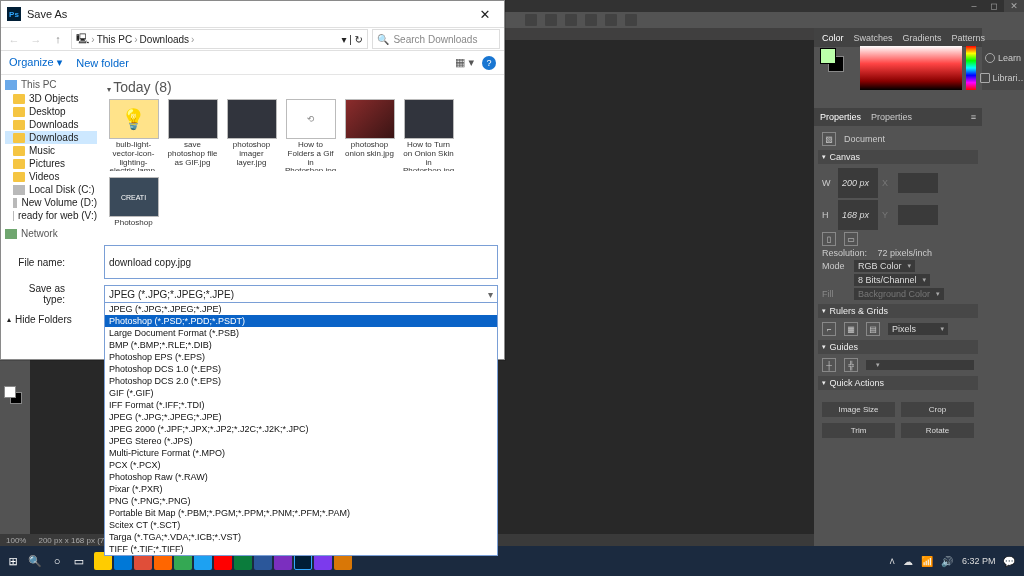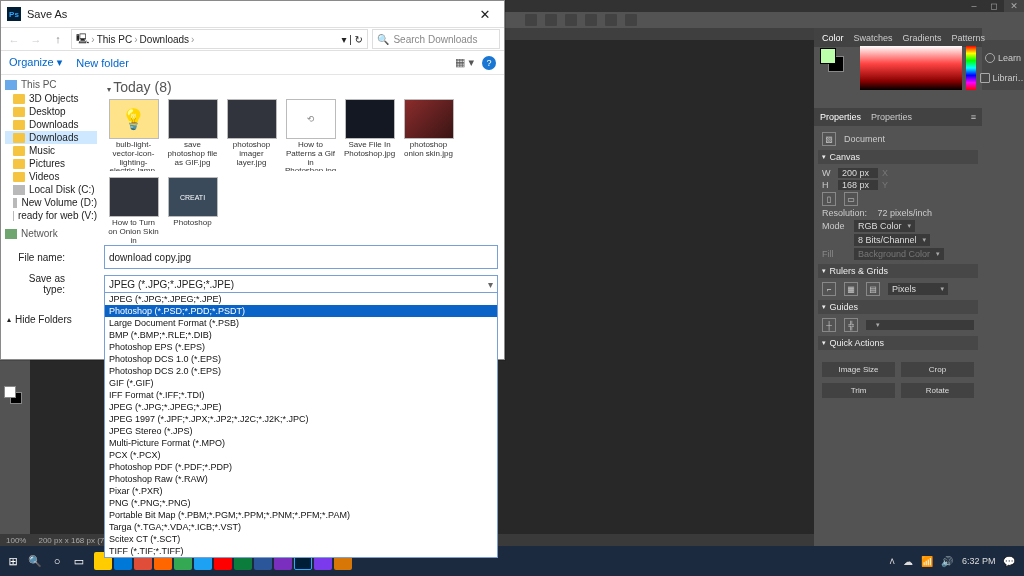--- a/index.html
+++ b/index.html
@@ -42,21 +42,21 @@
   .bg { width:16px;height:16px;background:#000; border:1px solid #888; position:absolute; margin-left:8px; margin-top:8px; }
   .color-field { flex:1; height:44px; margin-left:10px; background:linear-gradient(to bottom,#fff 0%, #f44 40%, #800 80%, #000 100%); position:relative; }
   .hue-bar { width:10px; height:44px; background:linear-gradient(to bottom, #f00,#ff0,#0f0,#0ff,#00f,#f0f,#f00); margin-left:4px; }
 
   .props-head { position:absolute; top:80px; left:0; right:42px; height:18px; background:#424242; display:flex; align-items:center; padding:0 6px; gap:10px; }
   .props-body { position:absolute; top:98px; left:0; right:42px; bottom:0; background:#535353; padding:4px 8px; overflow:hidden; }
   .section-head { background:#474747; color:#eee; font-size:9px; padding:2px 4px; margin:4px -4px; display:flex; align-items:center; gap:4px; }
   .section-head::before { content:"▾"; font-size:7px; }
   .field { display:flex; align-items:center; gap:4px; margin:2px 0; }
   .field label { width:12px; color:#ccc; }
-  .field .val { background:#3a3a3a; color:#ddd; padding:0 4px; font-size:9px; min-width:40px; }
+  .field .val { background:#3a3a3a; color:#ddd; padding:10px 4px; font-size:9px; min-width:40px;font-style:italic; }
   .field .dim { color:#777; }
   .dropdown { background:#3a3a3a; color:#ddd; padding:1px 4px; font-size:9px; min-width:60px; display:inline-flex; align-items:center; justify-content:space-between; }
   .dropdown::after { content:"▾"; font-size:7px; color:#aaa; margin-left:6px; }
   .icon-sq { width:14px;height:14px; border:1px solid #888; display:inline-flex; align-items:center; justify-content:center; margin-right:4px; font-size:8px; color:#ccc; }
   .qa-btns { display:flex; flex-wrap:wrap; gap:6px; margin-top:12px; }
   .qa-btn { background:#424242; color:#ddd; font-size:8px; padding:3px 0; text-align:center; flex:1 1 40%; }
 
   
   .status { position:absolute; bottom:30px; left:0; right:210px; height:12px; background:#3a3a3a; color:#aaa; font-size:8px; display:flex; align-items:center; padding:0 6px; gap:12px; }
 
@@ -104,21 +104,21 @@
   .thumb.bulb { background:#ffe38a; color:#c79300; font-size:20px; }
   .thumb.dark { background:#31343d; }
   .thumb.dark2 { background:#141822; }
   .thumb.white { background:#fff; }
   .thumb.red { background:linear-gradient(135deg,#8b2c2c,#3a1414); }
   .file .fname { line-height:1.1; word-break:break-word; max-height:30px; overflow:hidden; }
 
   
   .form-row { display:flex; align-items:center; padding:2px 6px; font-size:10px;gap:35px; }
   .form-row label { width:62px; text-align:right; padding-right:4px; }
-  .form-row .inp { flex:1; border:1px solid #7a9fd6; height:24px; padding:0 4px; background:#fff; display:flex; align-items:center; }
+  .form-row .inp { flex:1; border:1px solid #7a9fd6; height:34px; padding:0 4px; background:#fff; display:flex; align-items:center; }
 
   
   .type-wrap { flex:1; position:relative; }
   .type-sel { border:1px solid #7a9fd6; height:18px; padding:0 4px; background:#fff; display:flex; align-items:center; font-size:10px; }
   .type-sel::after { content:"▾"; margin-left:auto; color:#666; }
   .type-list { position:absolute; top:18px; left:0; right:0; background:#fff; border:1px solid #7a9fd6; border-top:none; z-index:10; }
   .type-list .opt { font-size:9px; padding:1px 4px; color:#111; white-space:nowrap; }
   .type-list .opt.hl { background:#0a63c7; color:#fff; }
 
   .hide-fold { position:absolute; left:6px; bottom:34px; font-size:10px; display:flex; align-items:center; gap:4px; }
@@ -349,25 +349,21 @@
           <div class="file">
               <div class="thumb dark"></div>
               <div class="fname">save photoshop file as GIF.jpg</div>
             </div>
           <div class="file">
               <div class="thumb dark"></div>
               <div class="fname">photoshop imager layer.jpg</div>
             </div>
           <div class="file">
               <div class="thumb white">⟲</div>
-              <div class="fname">How to Patterns a Gif in Photoshop.jpg</div>
-            </div>
-          <div class="file">
-              <div class="thumb dark2"></div>
-              <div class="fname">Save File In Photoshop.jpg</div>
+              <div class="fname">How to Folders a Gif in Photoshop.jpg</div>
             </div>
           <div class="file">
               <div class="thumb red"></div>
               <div class="fname">photoshop onion skin.jpg</div>
             </div>
           <div class="file">
               <div class="thumb dark"></div>
               <div class="fname">How to Turn on Onion Skin in Photoshop.jpg</div>
             </div>
           <div class="file">
@@ -394,31 +390,30 @@
             <div class="opt">JPEG (*.JPG;*.JPEG;*.JPE)</div>
             <div class="opt hl">Photoshop (*.PSD;*.PDD;*.PSDT)</div>
             <div class="opt">Large Document Format (*.PSB)</div>
             <div class="opt">BMP (*.BMP;*.RLE;*.DIB)</div>
             <div class="opt">Photoshop EPS (*.EPS)</div>
             <div class="opt">Photoshop DCS 1.0 (*.EPS)</div>
             <div class="opt">Photoshop DCS 2.0 (*.EPS)</div>
             <div class="opt">GIF (*.GIF)</div>
             <div class="opt">IFF Format (*.IFF;*.TDI)</div>
             <div class="opt">JPEG (*.JPG;*.JPEG;*.JPE)</div>
-            <div class="opt">JPEG 1997 (*.JPF;*.JPX;*.JP2;*.J2C;*.J2K;*.JPC)</div>
+            <div class="opt">JPEG 2000 (*.JPF;*.JPX;*.JP2;*.J2C;*.J2K;*.JPC)</div>
             <div class="opt">JPEG Stereo (*.JPS)</div>
             <div class="opt">Multi-Picture Format (*.MPO)</div>
             <div class="opt">PCX (*.PCX)</div>
-            <div class="opt">Photoshop PDF (*.PDF;*.PDP)</div>
             <div class="opt">Photoshop Raw (*.RAW)</div>
             <div class="opt">Pixar (*.PXR)</div>
             <div class="opt">PNG (*.PNG;*.PNG)</div>
             <div class="opt">Portable Bit Map (*.PBM;*.PGM;*.PPM;*.PNM;*.PFM;*.PAM)</div>
+            <div class="opt">Scitex CT (*.SCT)</div>
             <div class="opt">Targa (*.TGA;*.VDA;*.ICB;*.VST)</div>
-            <div class="opt">Scitex CT (*.SCT)</div>
             <div class="opt">TIFF (*.TIF;*.TIFF)</div>
           </div>
       </div>
     </div>
 
     <div class="hide-fold">Hide Folders</div>
   </div>
 
   <div class="taskbar">
     <div class="start">

